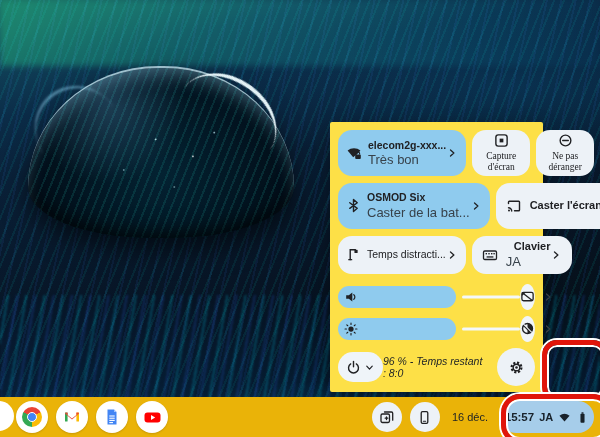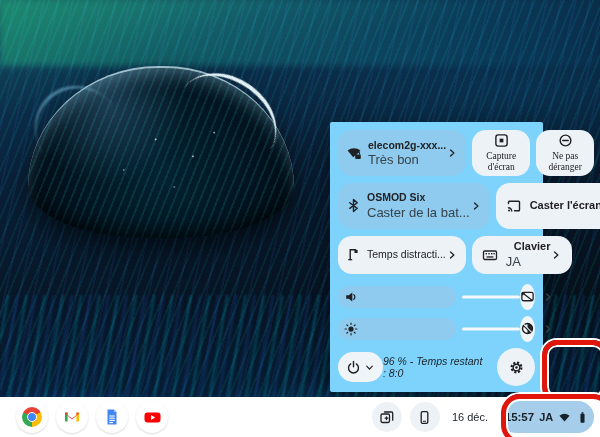--- a/index.html
+++ b/index.html
@@ -49,21 +49,21 @@
   }
   .droplet::after{content:"";position:absolute;right:5%;top:6%;width:40%;height:46%;
     border-radius:50%;border-top:4px solid rgba(238,252,255,.95);
     transform:rotate(36deg);filter:blur(.6px);}
   .droplet::before{content:"";position:absolute;left:3%;top:10%;width:32%;height:52%;
     border-radius:50%;border-top:3px solid rgba(150,220,250,.5);
     transform:rotate(-34deg);filter:blur(1px);}
 
   
   .panel{position:absolute;left:330px;top:122px;width:213px;height:270px;
-    background:#7dd3fc;border-radius:2px;box-shadow:0 6px 18px rgba(0,0,0,.35);
+    background:#fde047;border-radius:2px;box-shadow:0 6px 18px rgba(0,0,0,.35);
     padding:8px;box-sizing:border-box;display:flex;flex-direction:column;color:#202124;}
   .row{display:flex;gap:6px;}
   .tile{border-radius:14px;display:flex;align-items:center;box-sizing:border-box;}
   .blue{background:#8FCBEE;}
   .gray{background:#EDF2F7;}
   .h48{height:48px;}
   .h40{height:40px;}
   .mb7{margin-bottom:7px;}
   .mb12{margin-bottom:12px;}
   .tile-pad{padding:0 8px;}
@@ -91,21 +91,21 @@
   .power-pill{width:54px;height:30px;border-radius:16px;background:#EFF4F9;
     display:flex;align-items:center;justify-content:center;gap:3px;}
   .battery-text{margin-left:auto;margin-right:12px;font-size:10.5px;color:#1c2126;font-style:italic;}
   .gear-btn{width:38px;height:38px;border-radius:50%;background:#EDF2F7;
     display:flex;align-items:center;justify-content:center;flex:0 0 auto;}
   .annot{position:absolute;border:5px solid #E0150B;pointer-events:none;
     box-shadow:0 0 0 2px #fff, inset 0 0 0 2px #fff;}
   .annot-gear{left:212px;top:218px;width:56px;height:52px;border-radius:15px;}
 
   
-  .shelf{position:absolute;left:0;right:0;bottom:0;height:40px;background:#ffffff;
+  .shelf{position:absolute;left:0;right:0;bottom:0;height:40px;background:#eab308;
     display:flex;align-items:center;color:#202124;}
   .app-circle{width:32px;height:32px;border-radius:50%;background:#fff;
     display:flex;align-items:center;justify-content:center;flex:0 0 auto;
     box-shadow:0 1px 2px rgba(0,0,0,.15);}
   .launcher{position:absolute;left:-16px;top:4px;width:30px;height:30px;border-radius:50%;background:#fff;}
   .apps{display:flex;gap:8px;margin-left:16px;}
   .chrome-ball{width:20px;height:20px;border-radius:50%;
     background:conic-gradient(from 60deg,#FBBC05 0 120deg,#34A853 120deg 240deg,#EA4335 240deg 360deg);
     position:relative;}
   .chrome-ball::after{content:"";position:absolute;left:5px;top:5px;width:10px;height:10px;

